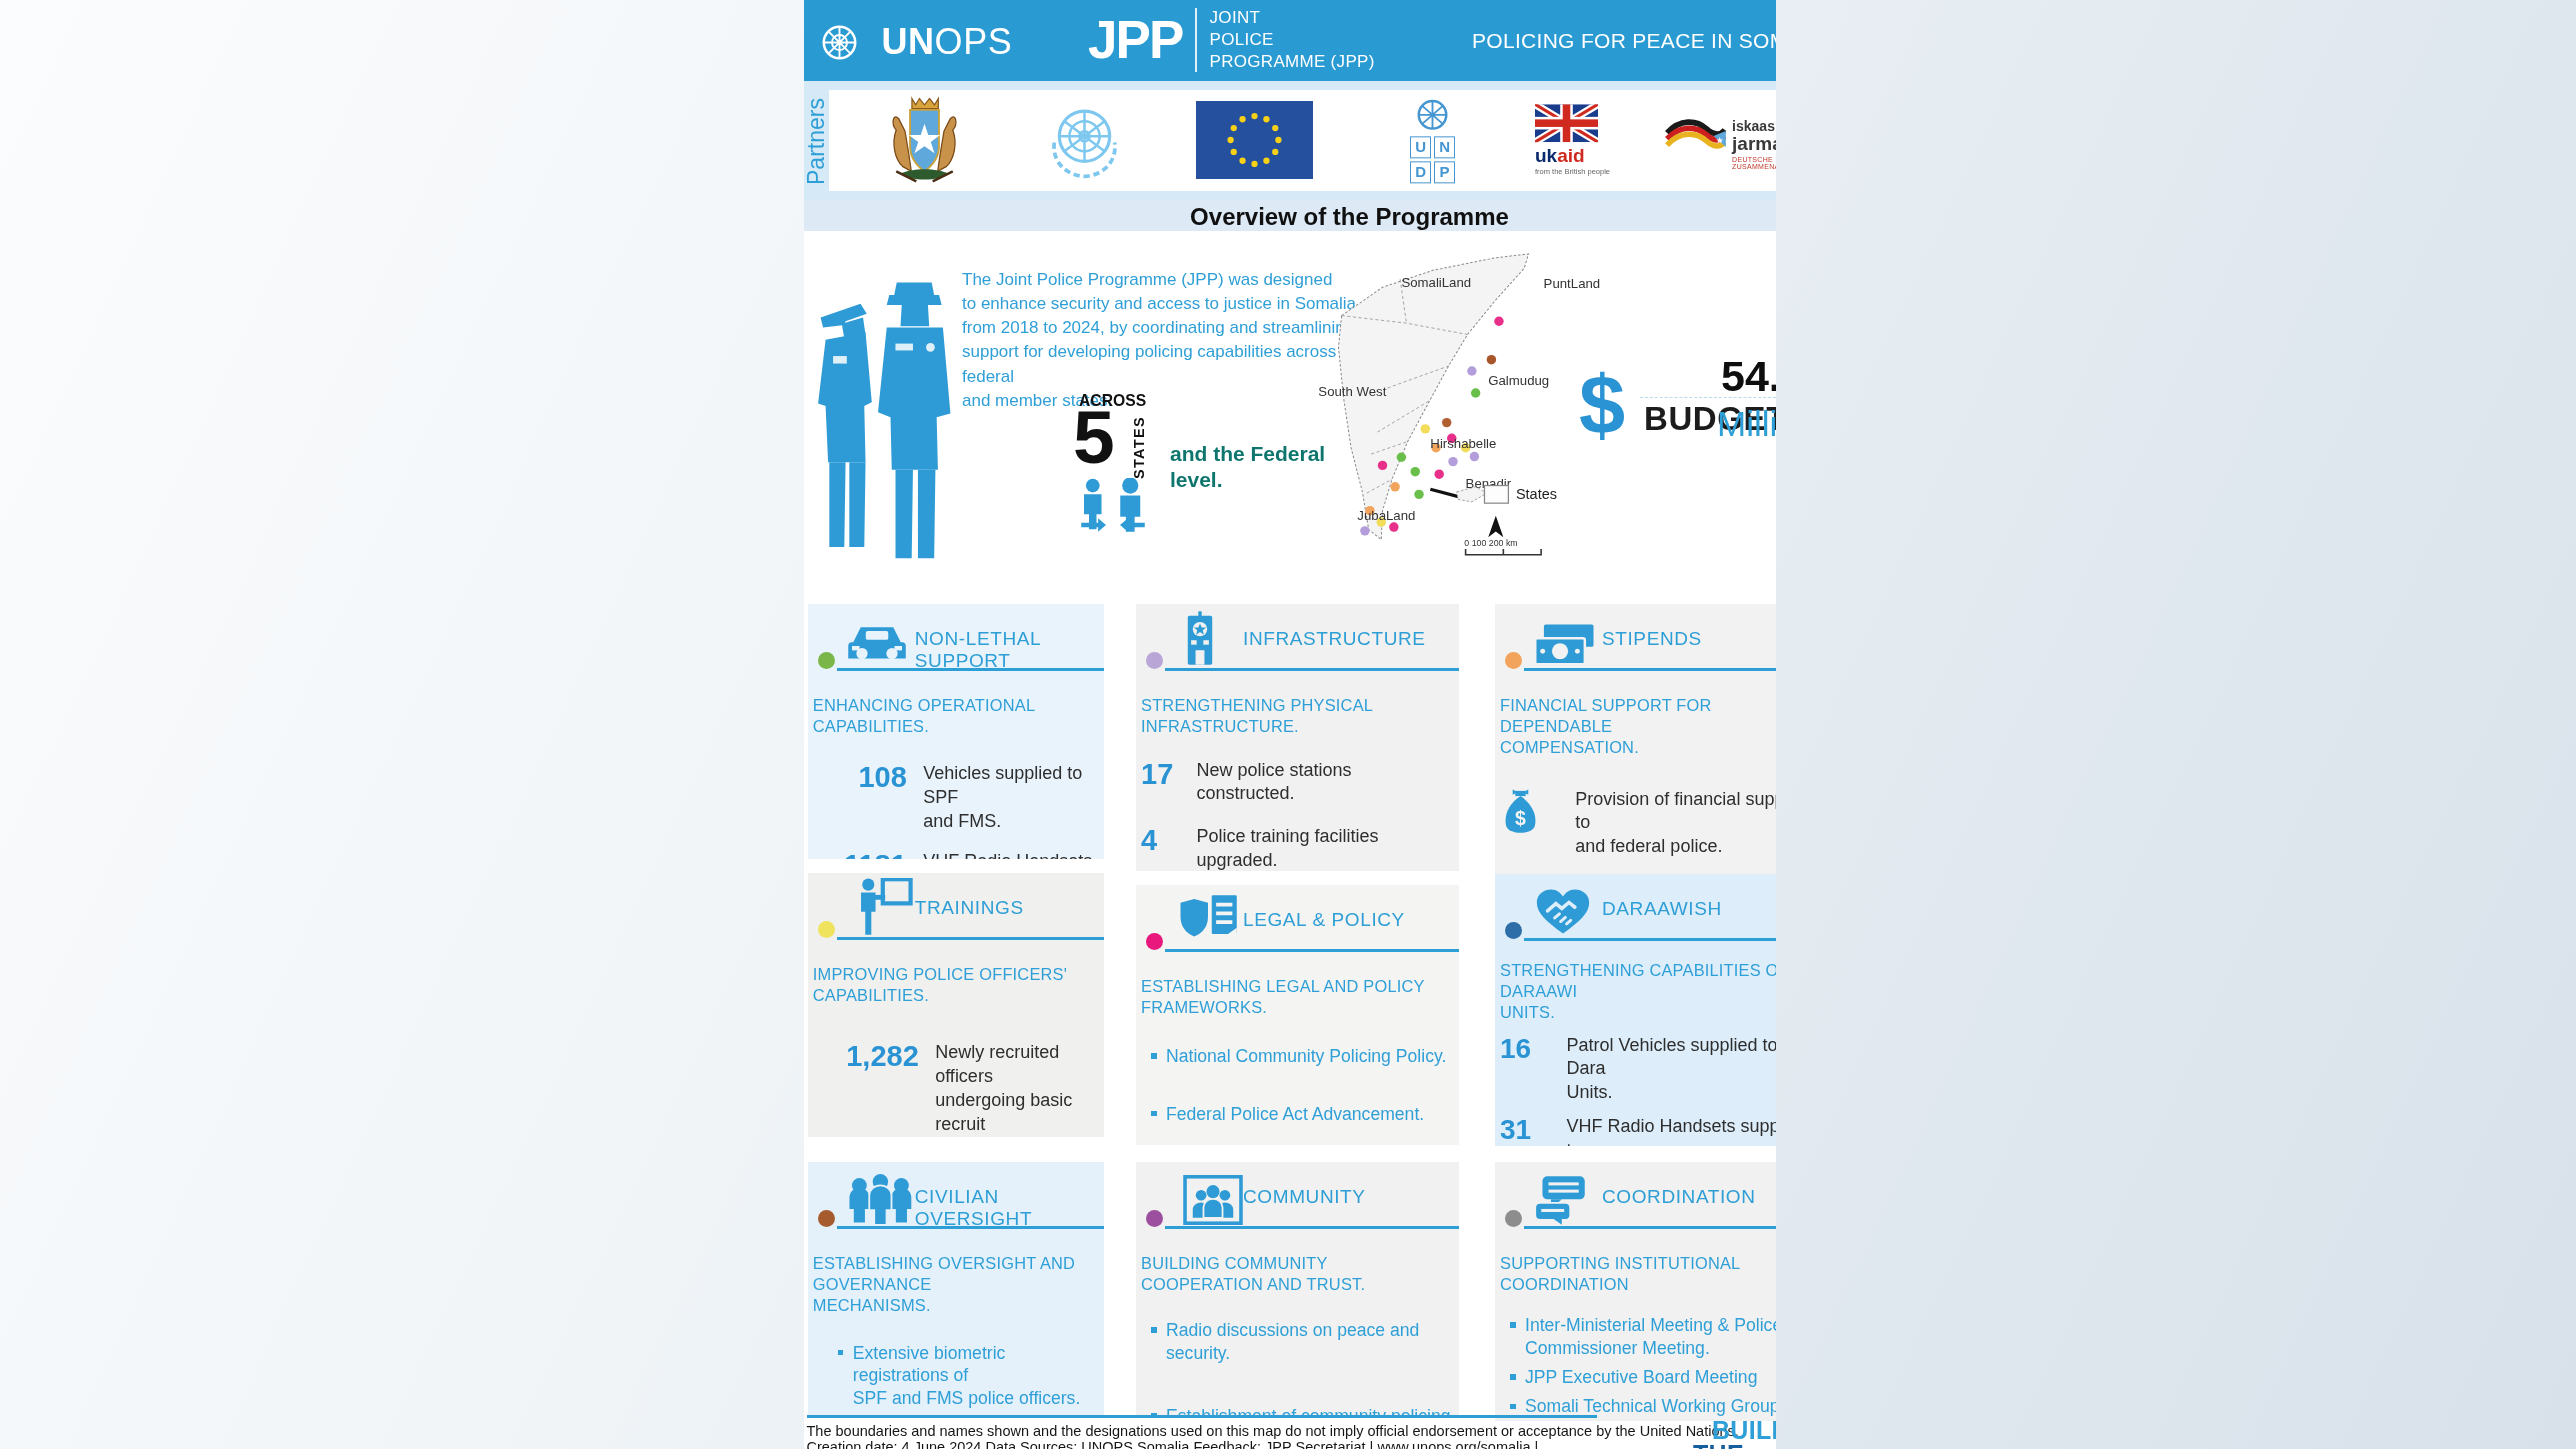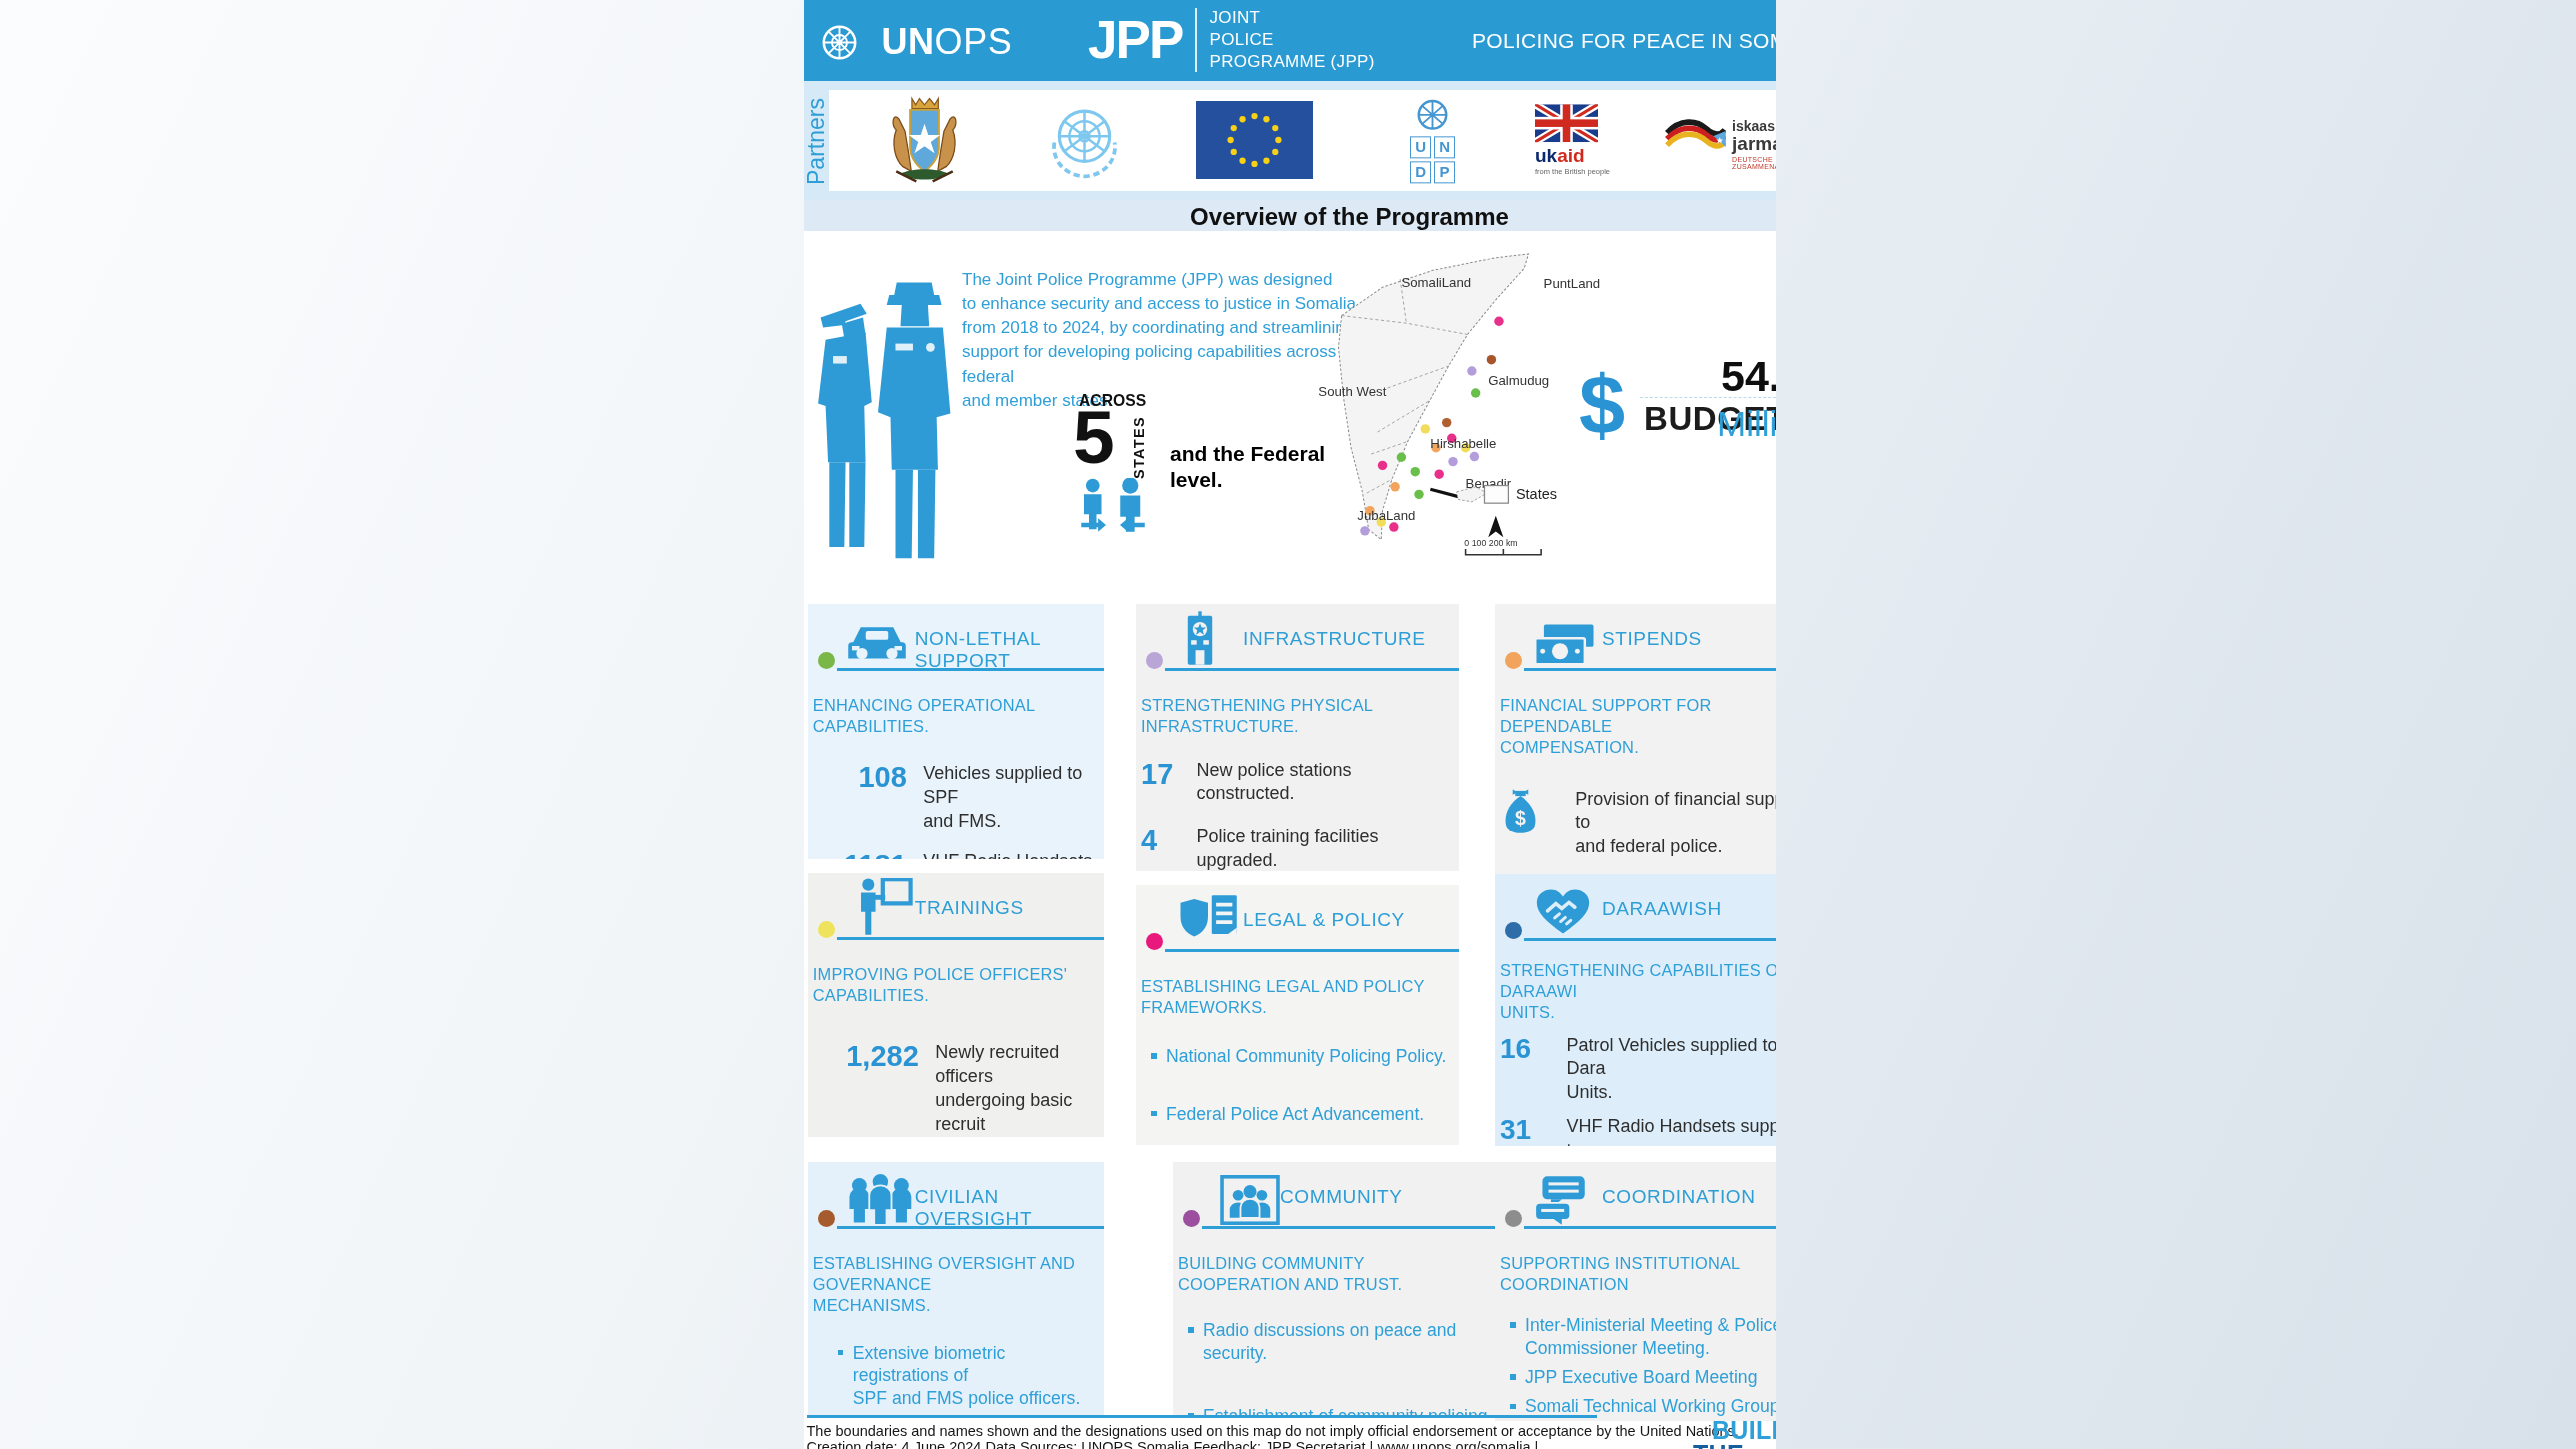--- a/index.html
+++ b/index.html
@@ -49,21 +49,21 @@
     position:absolute;left:158px;top:268px;width:403px;
     font-size:17px;line-height:1.42;color:#2f9fd8;white-space:pre-line;
   }
   .across-label{position:absolute;left:275px;top:392px;font-size:15.7px;font-weight:800;color:#111;}
   .across-number{position:absolute;left:269px;top:400px;font-size:75px;font-weight:800;color:#111;line-height:1;}
   .across-unit{
     position:absolute;left:327px;top:410px;height:69px;
     writing-mode:vertical-rl;transform:rotate(180deg);
     font-size:14.5px;font-weight:800;color:#111;letter-spacing:1.3px;
   }
-  .across-text{position:absolute;left:366px;top:441px;width:157px;font-size:21px;font-weight:700;color:#000000;line-height:1.25;white-space:pre-line;}
+  .across-text{position:absolute;left:366px;top:441px;width:157px;font-size:21px;font-weight:700;color:#0f766e;line-height:1.25;white-space:pre-line;}
   .budget-symbol{position:absolute;left:775px;top:364px;font-size:83px;font-weight:800;color:#2a93d4;line-height:1;}
   .budget-label{position:absolute;left:840px;top:400px;font-size:33px;font-weight:600;color:#1c1c1c;letter-spacing:0.6px;}
   .budget-dash{position:absolute;left:836px;top:397px;width:136px;border-top:1.3px dashed #bcd9ec;}
   .budget-amount{position:absolute;left:917px;top:352px;font-size:43px;font-weight:800;color:#0e0e0e;}
   .budget-unit{position:absolute;left:913px;top:404px;font-size:35px;color:#2f9fd8;}
   
   .card{position:absolute;overflow:hidden;}
   .card-head{position:relative;height:73px;}
   .dot{position:absolute;left:10px;top:48px;width:17px;height:17px;border-radius:50%;}
   .head-rule{position:absolute;left:29px;right:0;top:64px;height:2.5px;background:#2d9ed6;}
@@ -499,21 +499,21 @@
     </div>
     <div class="subtitle">ESTABLISHING OVERSIGHT AND GOVERNANCE
 MECHANISMS.</div>
     <ul class="bullets" style="margin-top:25px;margin-left:25px;">
       <li class="bullet" style="">Extensive biometric registrations of
 SPF and FMS police officers.</li>
 
     </ul>
   </div>
 
-  <div class="card" style="left:332px;top:1162px;width:323px;height:255px;background:#f0f1f0;margin-left:37px;">
+  <div class="card" style="left:332px;top:1162px;width:323px;height:255px;background:#f0f1f0;">
     <div class="card-head">
       <span class="dot" style="background: rgb(155, 79, 158);"></span>
       <span class="head-rule"></span>
       <span class="card-icon" style="left:47px;">
         <svg width="60" height="50" viewBox="0 0 100 84" fill="#2e9bd6">
           <rect x="3" y="3" width="94" height="78" fill="none" stroke="#2e9bd6" stroke-width="6"></rect>
           <circle cx="30" cy="34" r="9"></circle>
             <circle cx="70" cy="34" r="9"></circle>
             <circle cx="50" cy="28" r="11"></circle>
           <path d="M16,58 a14,12 0 0 1 28,0 v14 h-28 Z"></path>

